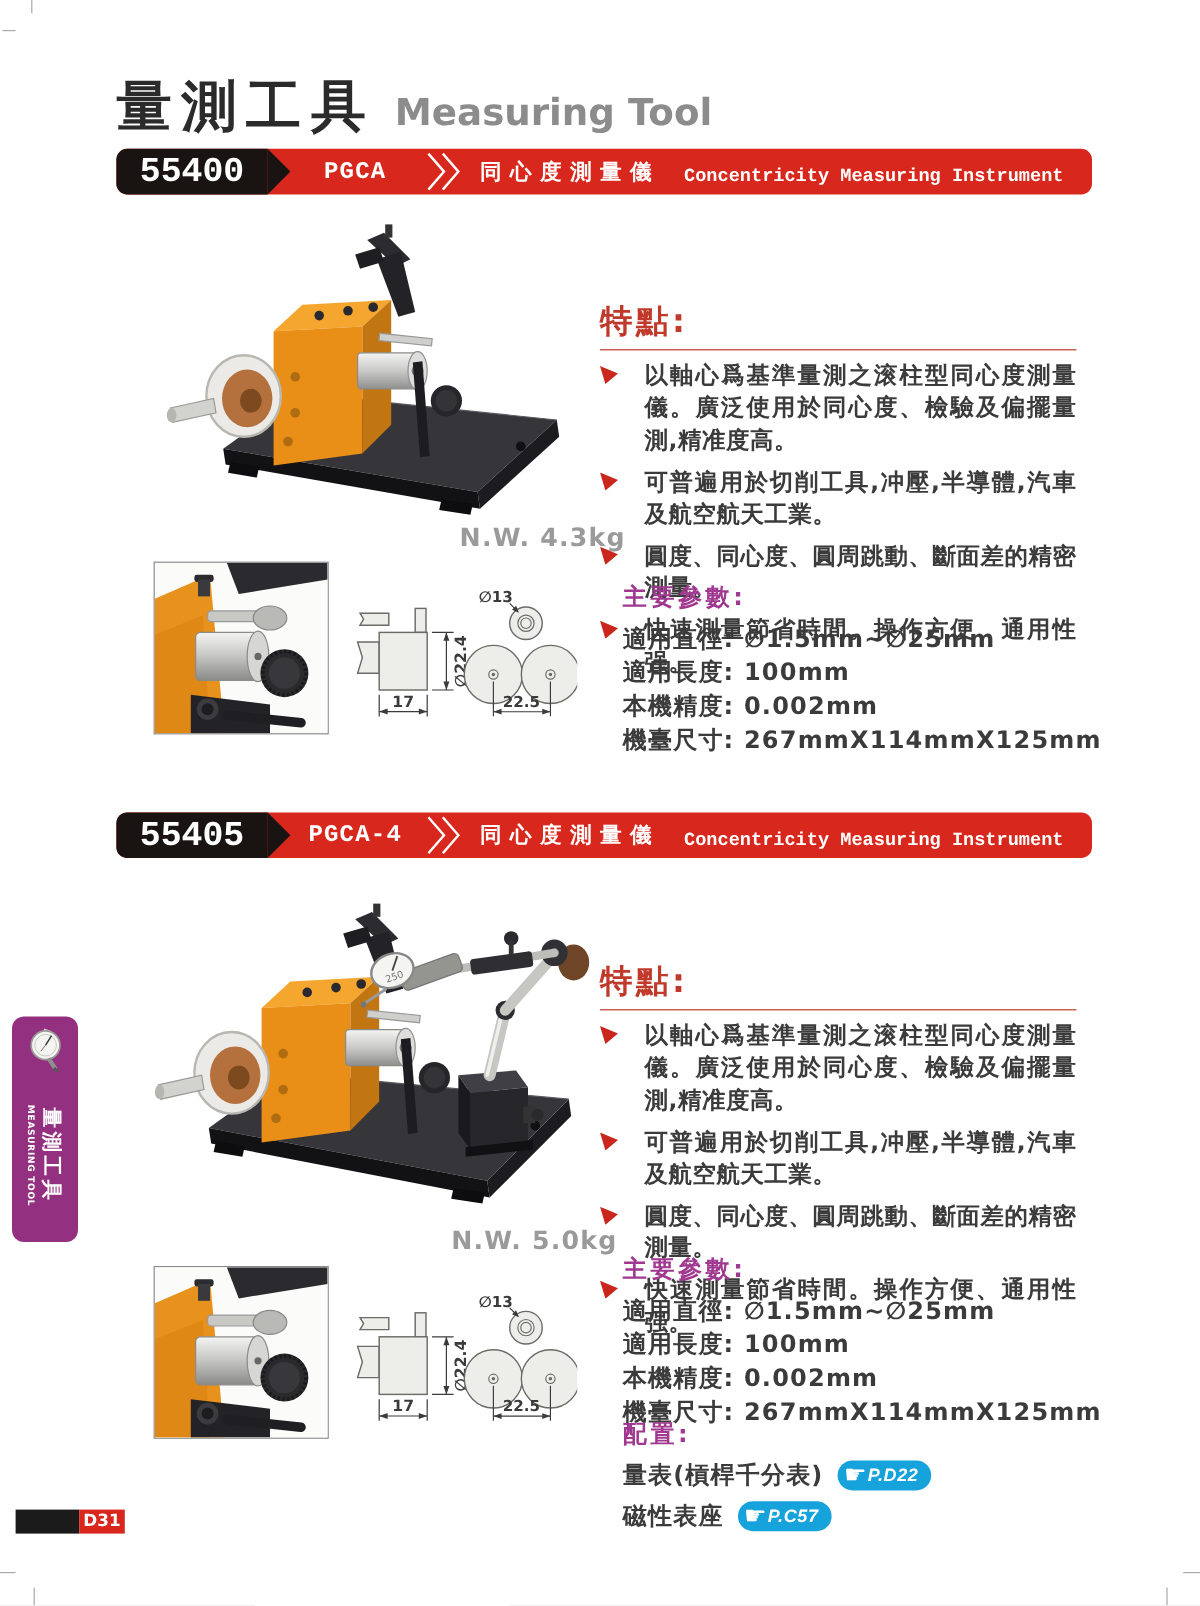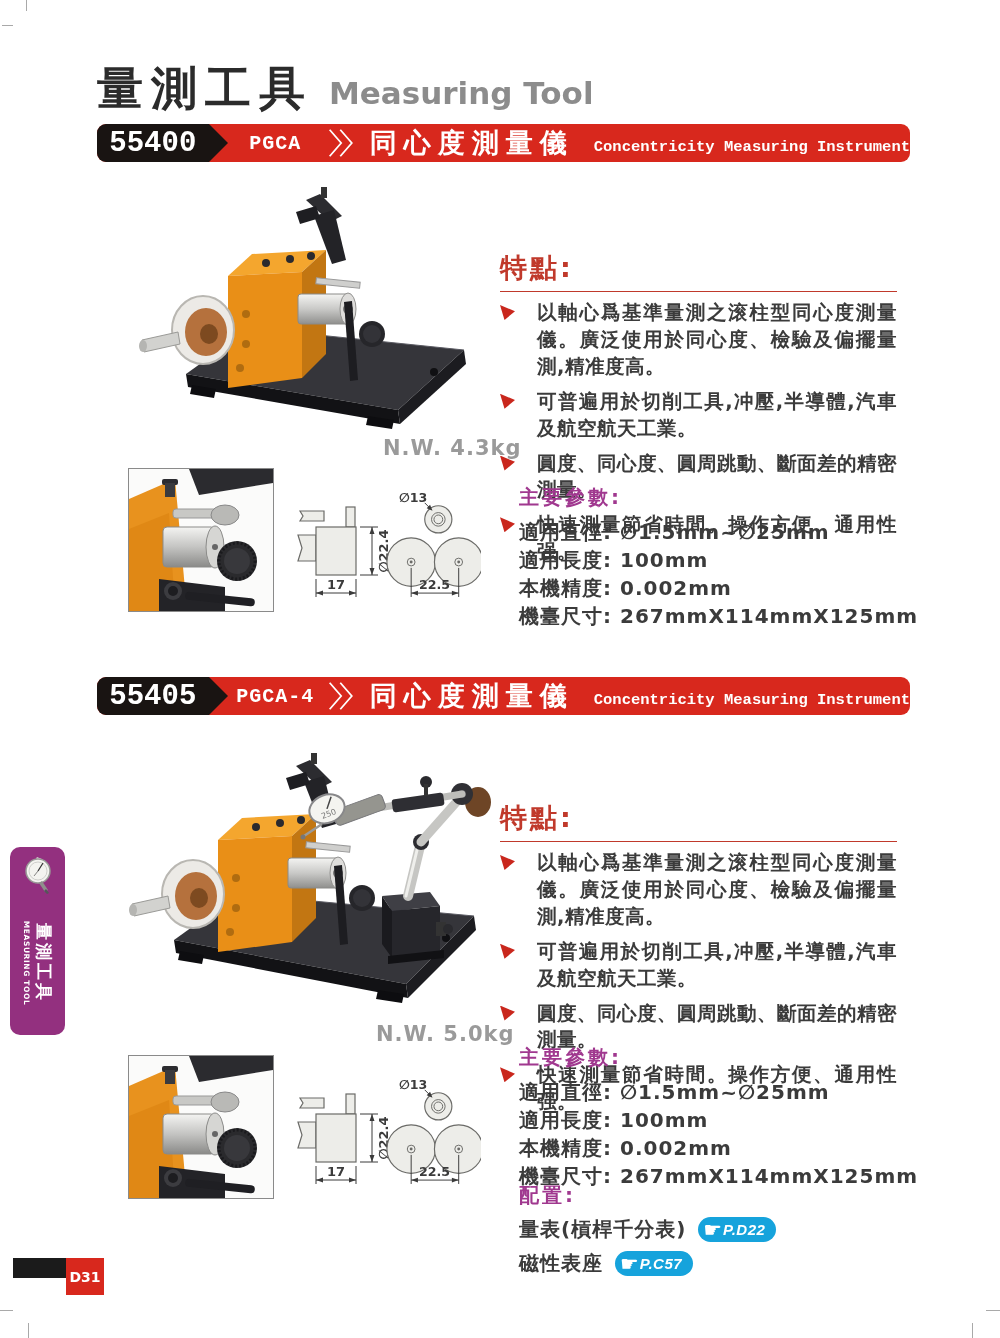--- a/index.html
+++ b/index.html
@@ -14,21 +14,21 @@
   
   .banner{position:absolute;left:97px;width:813px;height:38px;background:#d8281d;border-radius:9px;
           display:flex;align-items:center;color:#fff;font-family:Liberation Mono, monospace;}
   .b1{top:124px;} .b2{top:677px;}
   .code-box{width:126px;height:38px;background:#191412;border-radius:9px 0 0 9px;
             display:flex;align-items:center;justify-content:center;font-size:29px;font-weight:bold;}
   .code-arrow{width:0;height:0;border-top:19px solid transparent;border-bottom:19px solid transparent;
               border-left:19px solid #191412;}
   .model{width:108px;text-align:center;font-size:20px;font-weight:bold;letter-spacing:1px;}
   .chev{margin:0 4px;}
-  .banner-zh{font-size:27px;font-weight:bold;letter-spacing:7px;margin-left:12px;white-space:nowrap;}
+  .banner-zh{font-size:18px;font-weight:bold;letter-spacing:7px;margin-left:12px;white-space:nowrap;}
   .banner-en{font-size:15.5px;font-weight:bold;margin-left:20px;margin-top:7px;white-space:nowrap;}
   
   .features-block{position:absolute;left:500px;width:397px;}
   .fb1{top:250px;} .fb2{top:800px;}
   .features-heading{font-size:27px;font-weight:bold;color:#c0392b;letter-spacing:3px;
                     padding-bottom:5px;border-bottom:1px solid #c0392b;}
   .feature-item{display:flex;margin-top:8px;gap:17px;}
   .bullet{flex:none;width:15px;height:15px;margin:5px 5px 0 0;background:#c9271d;
           clip-path:polygon(0 0,100% 42%,30% 100%);}
   .feature-text{font-size:19.5px;font-weight:bold;color:#3b3b3b;line-height:1.38;
@@ -60,21 +60,21 @@
   .drawB{position:absolute;left:256px;top:18px;width:97px;height:133px;}
   
   .side-tab{position:absolute;left:10px;top:847px;width:55px;height:188px;background:#93307f;border-radius:10px;}
   .dial-icon{position:absolute;top:7px;left:50%;transform:translateX(-50%);}
   .tab-text{position:absolute;top:116px;left:50%;transform:translate(-50%,-50%) rotate(90deg);
             display:flex;flex-direction:column;align-items:center;color:#fff;white-space:nowrap;}
   .tab-zh{font-size:17px;font-weight:bold;letter-spacing:3px;}
   .tab-en{font-size:7.5px;font-weight:bold;letter-spacing:0.6px;margin-top:1px;}
   
   .footer-black{position:absolute;left:13px;top:1258px;width:53px;height:20px;background:#1b1b1b;}
-  .footer-red{position:absolute;left:66px;top:1258px;width:38px;height:37px;background:#d8281d;color:#fff;
+  .footer-red{position:absolute;left:66px;top:1258px;width:38px;height:20px;background:#d8281d;color:#fff;
               font-size:14px;font-weight:bold;display:flex;align-items:center;justify-content:center;}
   svg text{font-family:"DejaVu Sans","Liberation Sans",sans-serif;}
 </style>
 </head>
 <body>
 
 <div id="page">
 
   <div class="crop" style="left:26px;top:0;width:1px;height:11px;"></div>
   <div class="crop" style="left:2px;top:25px;width:11px;height:1px;"></div>

